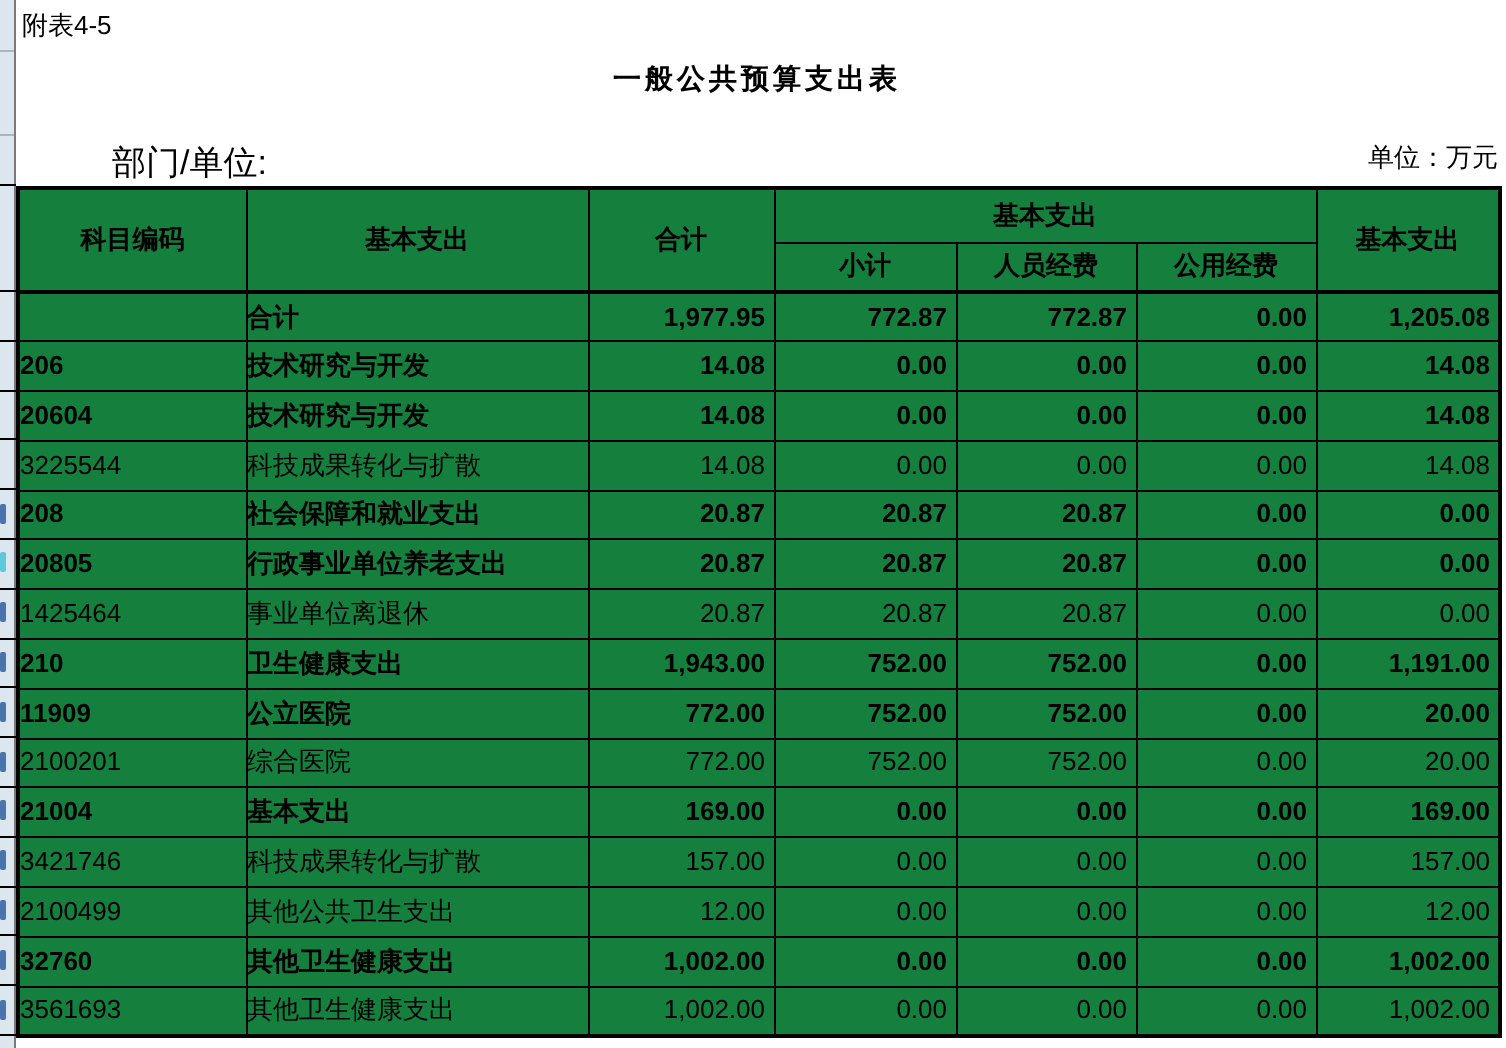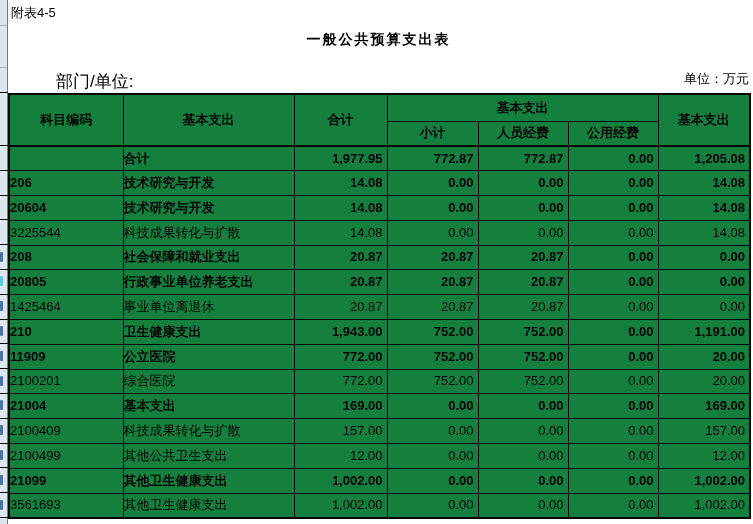--- a/index.html
+++ b/index.html
@@ -209,39 +209,39 @@
       <tr class="bold">
         <td class="c-code ind-code-1">21004</td>
         <td class="c-name ind-name-1">基本支出</td>
         <td class="c-num">169.00</td>
         <td class="c-num">0.00</td>
         <td class="c-num">0.00</td>
         <td class="c-num">0.00</td>
         <td class="c-num">169.00</td>
       </tr>
       <tr>
-        <td class="c-code ind-code-2">2100409</td>
+        <td class="c-code ind-code-2">3421746</td>
         <td class="c-name ind-name-2">科技成果转化与扩散</td>
         <td class="c-num">157.00</td>
         <td class="c-num">0.00</td>
         <td class="c-num">0.00</td>
         <td class="c-num">0.00</td>
         <td class="c-num">157.00</td>
       </tr>
       <tr>
         <td class="c-code ind-code-2">2100499</td>
         <td class="c-name ind-name-2">其他公共卫生支出</td>
         <td class="c-num">12.00</td>
         <td class="c-num">0.00</td>
         <td class="c-num">0.00</td>
         <td class="c-num">0.00</td>
         <td class="c-num">12.00</td>
       </tr>
       <tr class="bold">
-        <td class="c-code ind-code-1">21099</td>
+        <td class="c-code ind-code-1">32760</td>
         <td class="c-name ind-name-1">其他卫生健康支出</td>
         <td class="c-num">1,002.00</td>
         <td class="c-num">0.00</td>
         <td class="c-num">0.00</td>
         <td class="c-num">0.00</td>
         <td class="c-num">1,002.00</td>
       </tr>
       <tr>
         <td class="c-code ind-code-2">3561693</td>
         <td class="c-name ind-name-2">其他卫生健康支出</td>

